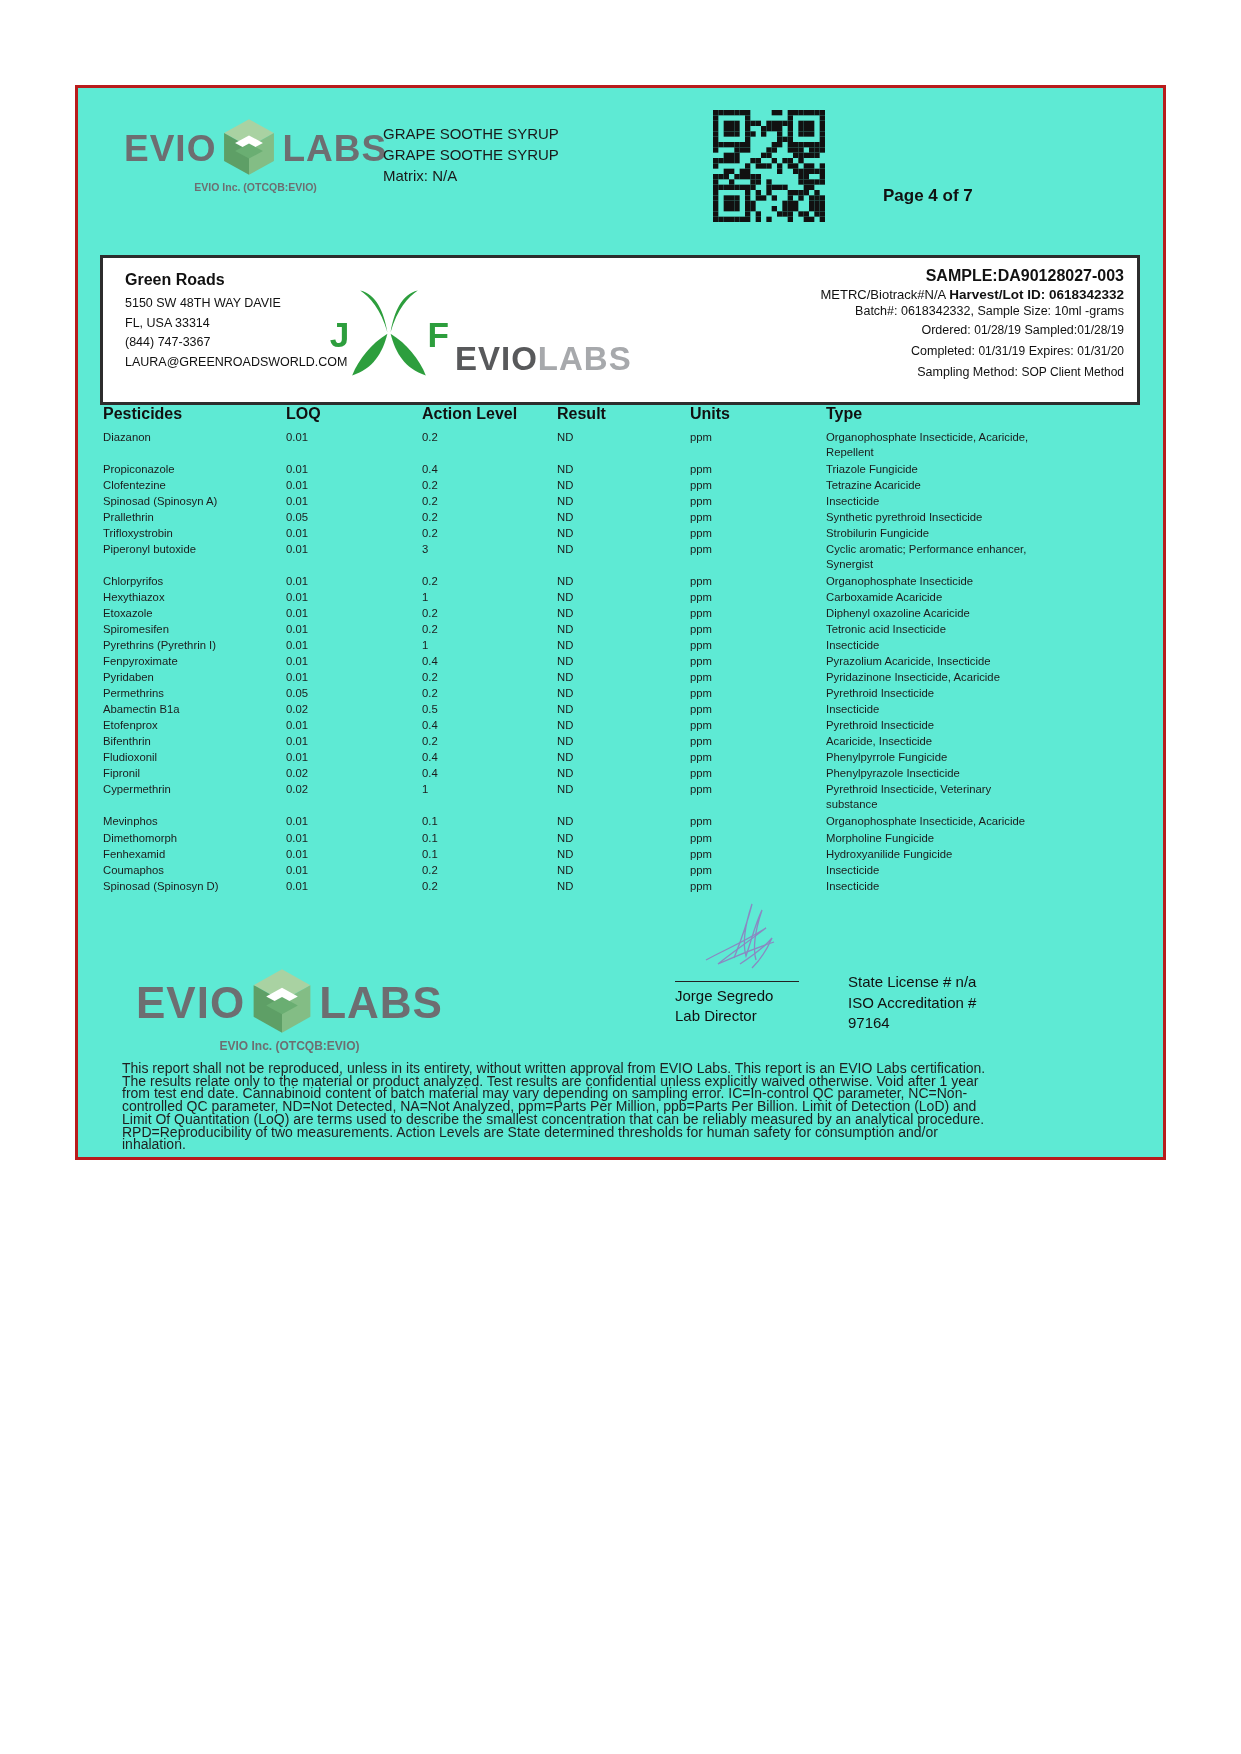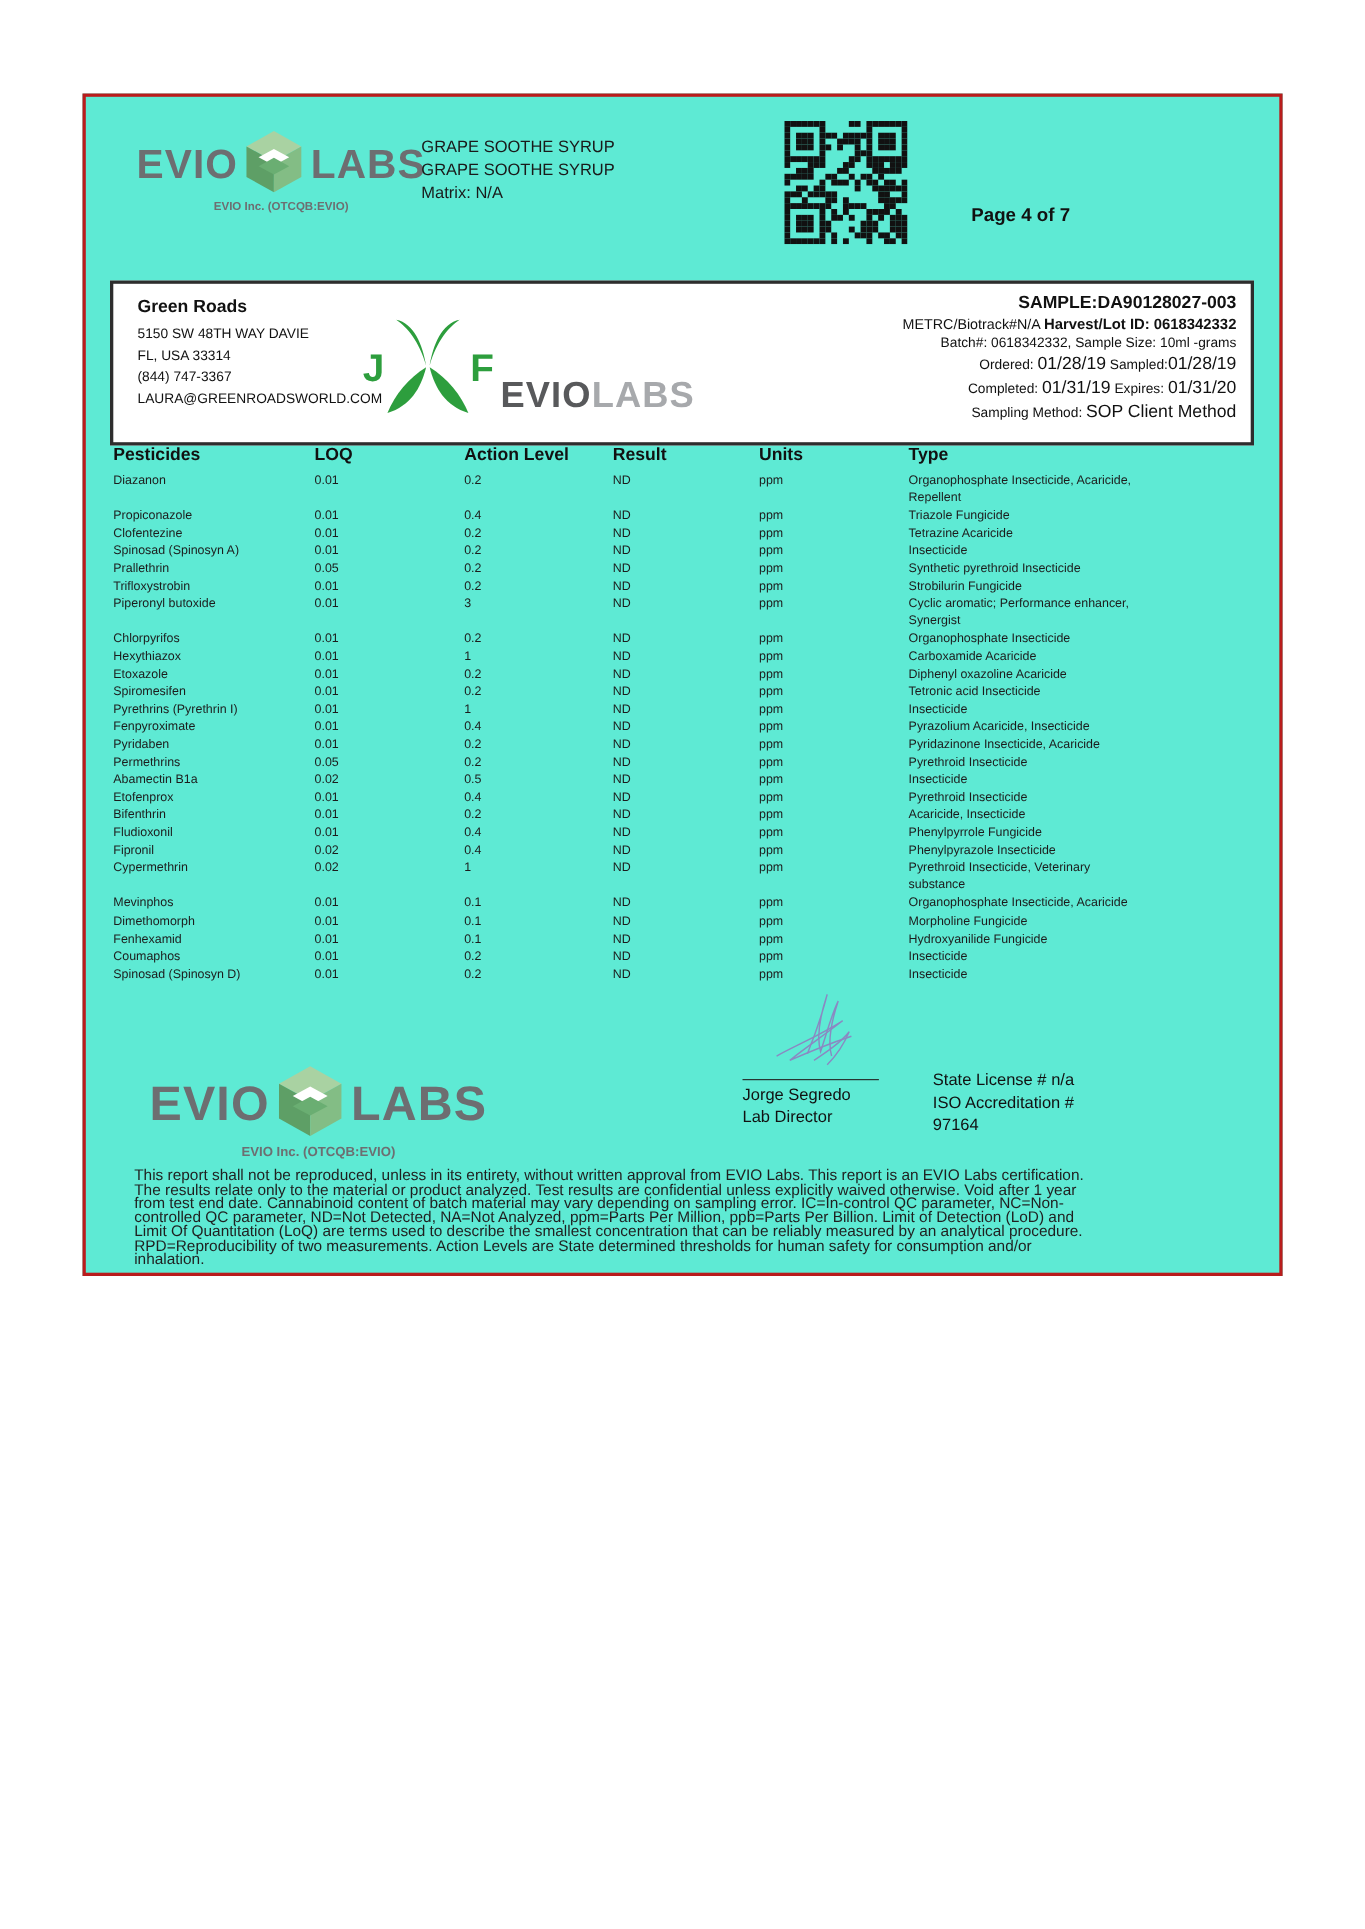--- a/index.html
+++ b/index.html
@@ -31,21 +31,21 @@
   .clover { position:absolute; left:222px; top:14px; width:128px; height:122px; }
   .lab-wordmark { position:absolute; left:352px; top:82px; font-size:33px; font-weight:bold; letter-spacing:1px; }
   .lab-wordmark .wm-evio { color:#58595b; }
   .lab-wordmark .wm-labs { color:#a7a9ac; }
   .sample { position:absolute; right:13px; top:9px; text-align:right; }
   .sample-id { font-size:16px; font-weight:bold; margin-bottom:2px; }
   .sample-l2 { font-size:13px; margin-bottom:2px; }
   .sample-l2 b { font-size:13.5px; }
   .sample-l3 { font-size:12.5px; margin-bottom:2px; }
   .kv { font-size:12.5px; line-height:21px; }
-  .kv .v { font-size:16px; }
+  .kv .v { font-size:12px; }
 
   
   .ptable { position:absolute; left:25px; top:317px; width:1040px; }
   .thead, .prow { display:grid; grid-template-columns:183px 136px 135px 133px 136px 215px; }
   .thead { font-size:16px; font-weight:bold; margin-bottom:7px; }
   .prow { font-size:11.3px; line-height:15px; margin-bottom:1px; color:#1c1c1c; }
   .prow .c { padding-right:8px; }
   .prow.tall { margin-bottom:2px; }
 
   

